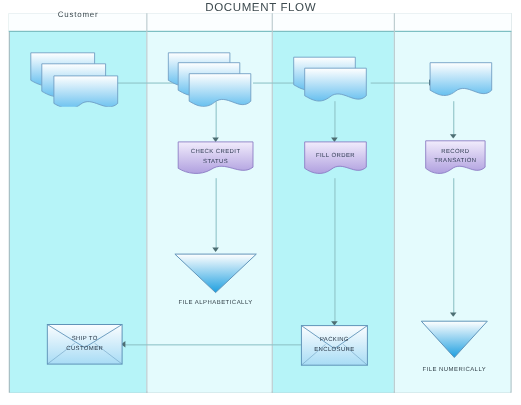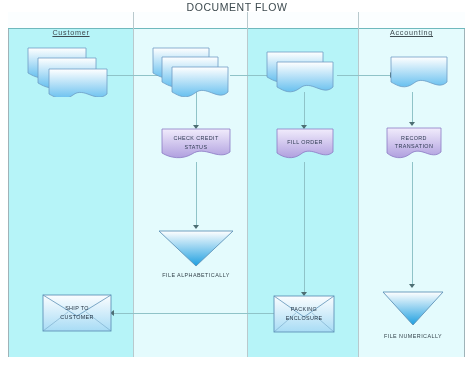--- a/index.html
+++ b/index.html
@@ -31,27 +31,26 @@
 
   
   .hdr-band{
     position:absolute;left:8px;top:12px;
     width:457px;height:17px;
     box-sizing:border-box;
     border-bottom:1px solid #6fb9bd;
     background:#fbfeff;
   }
   .hdr-cell{
-    position:absolute;top:24px;height:17px;
+    position:absolute;top:4px;height:17px;
     display:flex;align-items:center;justify-content:center;
     font-size:7.2px;letter-spacing:.75px;
     color:#3f4b50;
     box-sizing:border-box;
     white-space:nowrap;
-    text-decoration:underline;
   }
 
   
   .lane{
     position:absolute;top:29px;height:328px;
     box-sizing:border-box;
   }
   .lane.alt{background:#b6f4f8;}
   .lane.pale{background:#e4fbfd;}
   .lane-sep{
@@ -127,21 +126,20 @@
 
   <div class="frame"></div>
 
   <div class="lane alt" style="left:9px;width:124px;"></div>
   <div class="lane pale" style="left:134px;width:113px;"></div>
   <div class="lane alt" style="left:248px;width:110px;"></div>
   <div class="lane pale" style="left:359px;width:105px;"></div>
 
   <div class="hdr-band"></div>
   <div class="hdr-cell" style="left:9px;width:124px;">Customer</div>
-  <div class="hdr-cell" style="left:359px;width:105px;">Accounting</div>
 
   <div class="lane-sep" style="left:133px;"></div>
   <div class="lane-sep" style="left:247px;"></div>
   <div class="lane-sep" style="left:358px;"></div>
 
   <div class="hline" style="left:106px;top:75px;width:62px;"></div>
   <div class="arrow-r" style="left:166px;top:72px;"></div>
 
   <div class="hline" style="left:230px;top:75px;width:51px;"></div>
   <div class="arrow-r" style="left:279px;top:72px;"></div>

